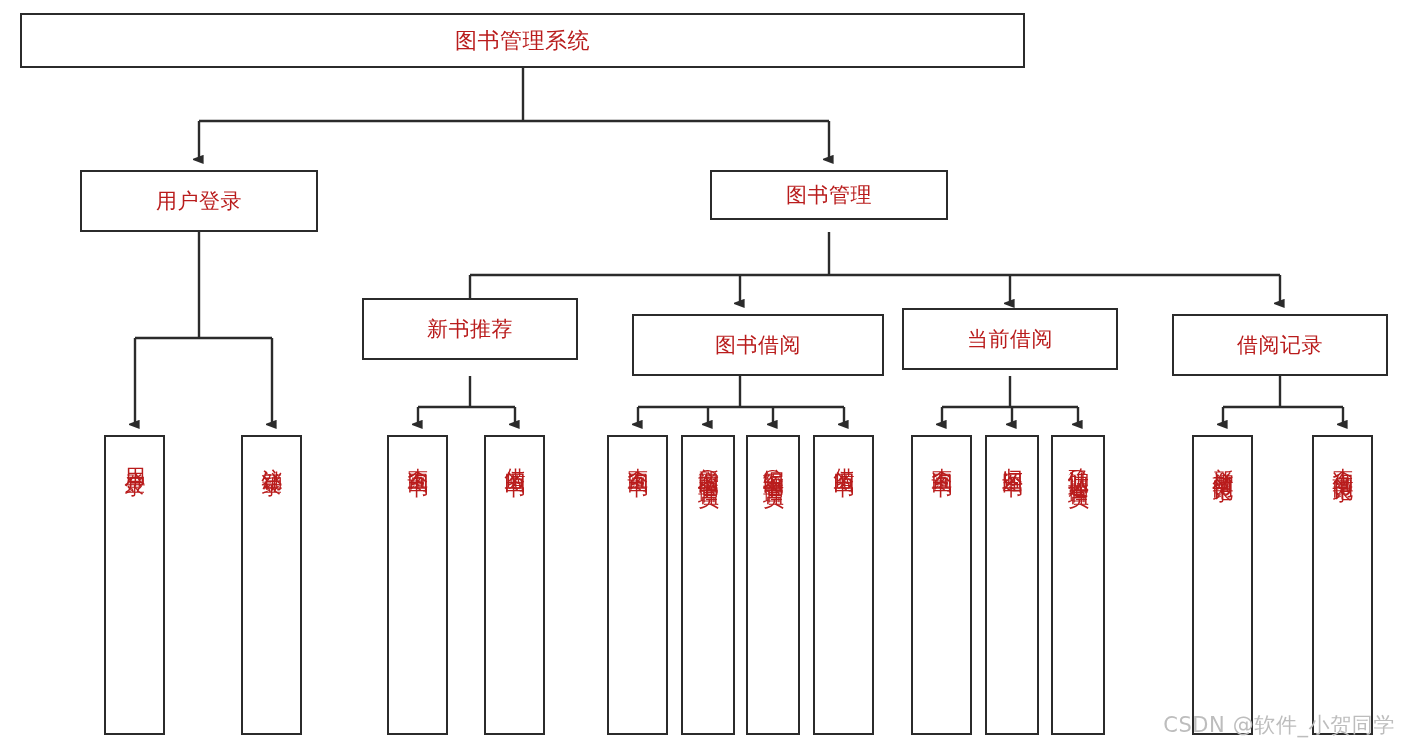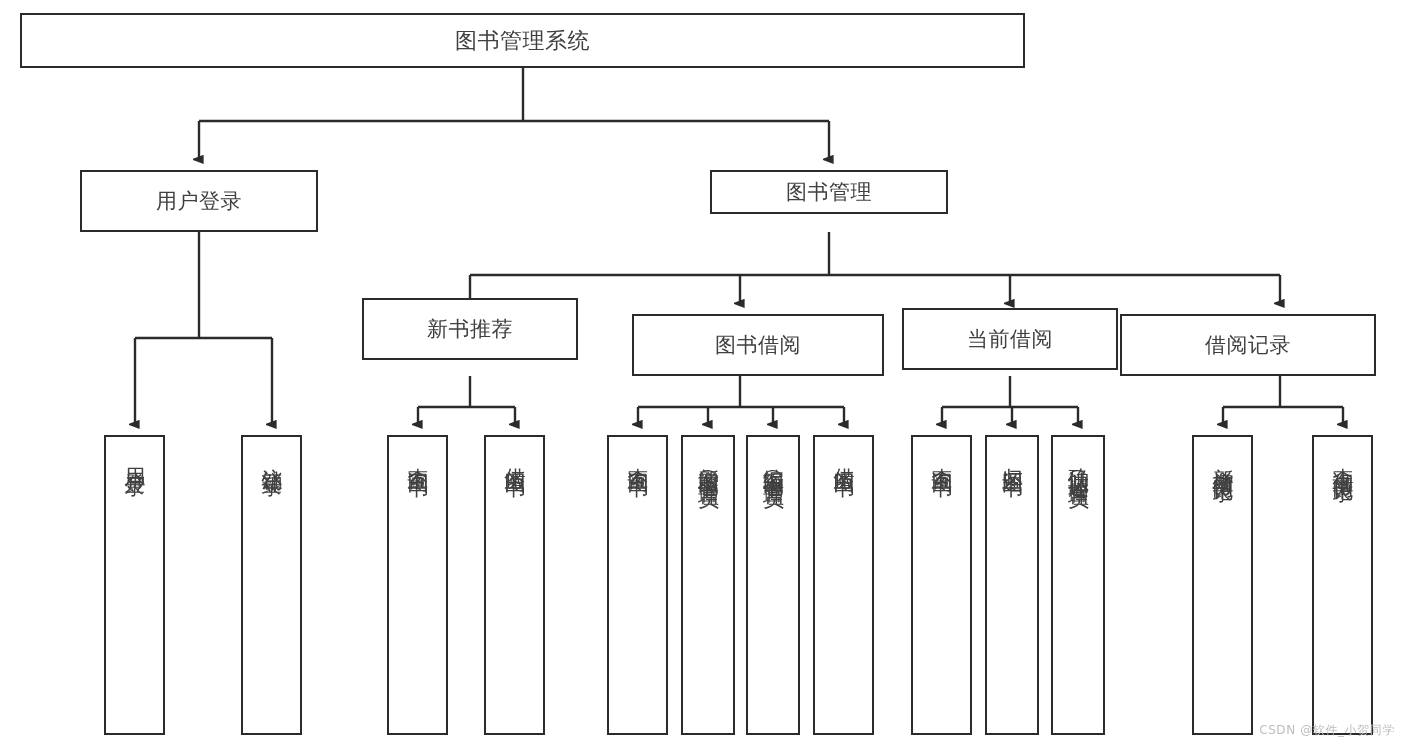--- a/index.html
+++ b/index.html
@@ -29,21 +29,21 @@
     position: absolute;
     box-sizing: border-box;
     background: #ffffff;
     border: 2px solid #2b2b2b;
     display: flex;
     align-items: center;
     justify-content: center;
     z-index: 3;
   }
   .node-label {
-    color: #404040;
+    color: #b91c1c;
     font-size: 21px;
     line-height: 1.18;
     letter-spacing: 0.5px;
     white-space: nowrap;
     text-align: center;
     font-family: Liberation Serif, serif;
   }
   .node.root .node-label { font-size: 22px; }
   .node.leaf {
     align-items: flex-start;
@@ -56,21 +56,21 @@
     letter-spacing: 3px;
     line-height: 1.0;
     white-space: normal;
     max-height: 100%;
   }
   #watermark {
     position: absolute;
     right: 10px;
     bottom: 8px;
     color: #bdbdbd;
-    font-size: 12px;
+    font-size: 21px;
     letter-spacing: 0.6px;
     z-index: 6;
     white-space: nowrap;
     pointer-events: none;
   }
 </style>
 </head>
 <body>
 
 <div id="canvas">
@@ -117,33 +117,33 @@
       </g>
   </svg>
 
   <div id="nodes">
       <div class="node root" style="left: 20px; top: 13px; width: 1005px; height: 55px;">
         <span class="node-label">图书管理系统</span>
       </div>
       <div class="node branch" style="left: 80px; top: 170px; width: 238px; height: 62px;">
         <span class="node-label">用户登录</span>
       </div>
-      <div class="node branch" style="left: 710px; top: 170px; width: 238px; height: 44px;">
+      <div class="node branch" style="left: 710px; top: 170px; width: 238px; height: 50px;">
         <span class="node-label">图书管理</span>
       </div>
       <div class="node branch" style="left: 362px; top: 298px; width: 216px; height: 62px;">
         <span class="node-label">新书推荐</span>
       </div>
       <div class="node branch" style="left: 632px; top: 314px; width: 252px; height: 62px;">
         <span class="node-label">图书借阅</span>
       </div>
       <div class="node branch" style="left: 902px; top: 308px; width: 216px; height: 62px;">
         <span class="node-label">当前借阅</span>
       </div>
-      <div class="node branch" style="left: 1120px; top: 314px; width: 256px; height: 62px; align-items: center;">
+      <div class="node branch" style="left: 1172px; top: 314px; width: 216px; height: 62px; align-items: center;">
         <span class="node-label">借阅记录</span>
       </div>
       <div class="node leaf" style="left: 104px; top: 435px; width: 61px; height: 300px;">
         <span class="node-label">用户登录</span>
       </div>
       <div class="node leaf" style="left: 241px; top: 435px; width: 61px; height: 300px;">
         <span class="node-label">注销登录</span>
       </div>
       <div class="node leaf" style="left: 387px; top: 435px; width: 61px; height: 300px;">
         <span class="node-label">查询图书</span>

